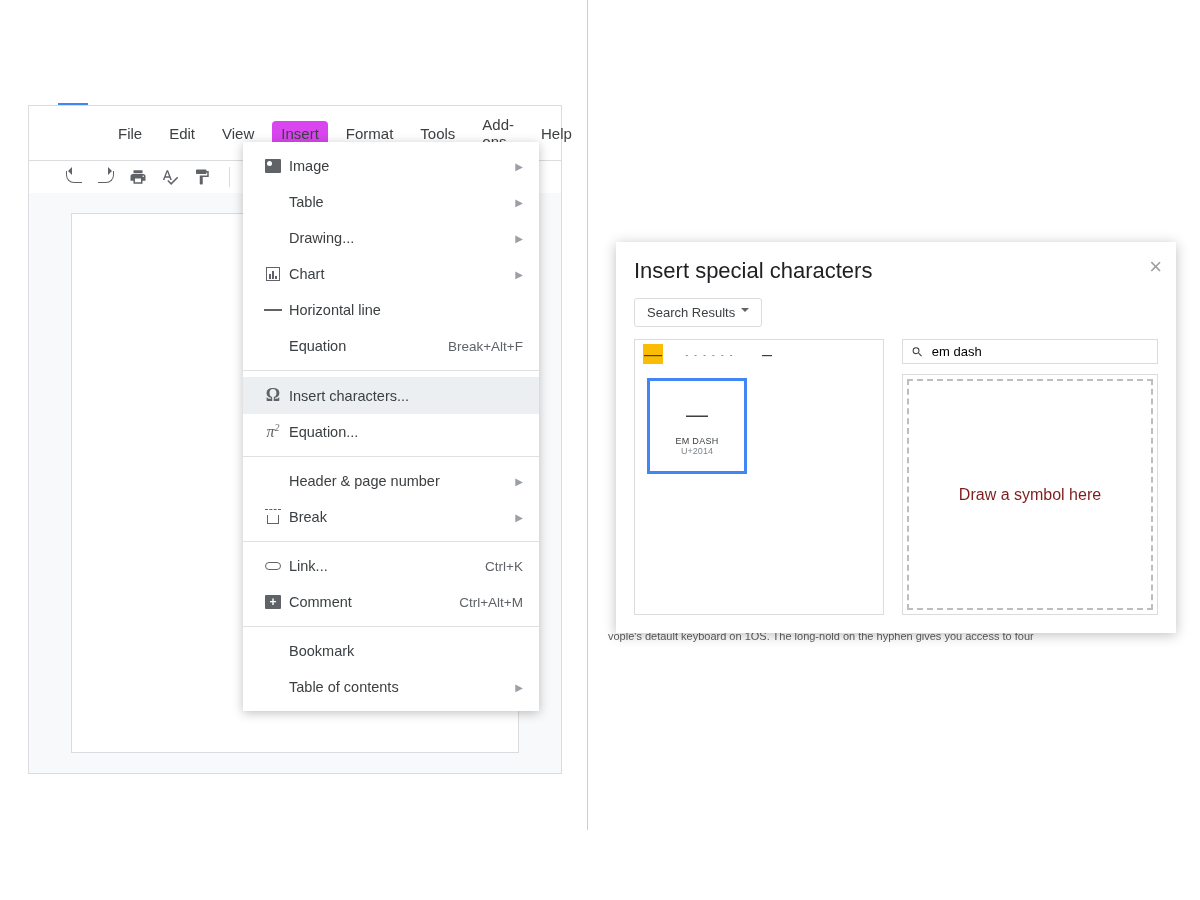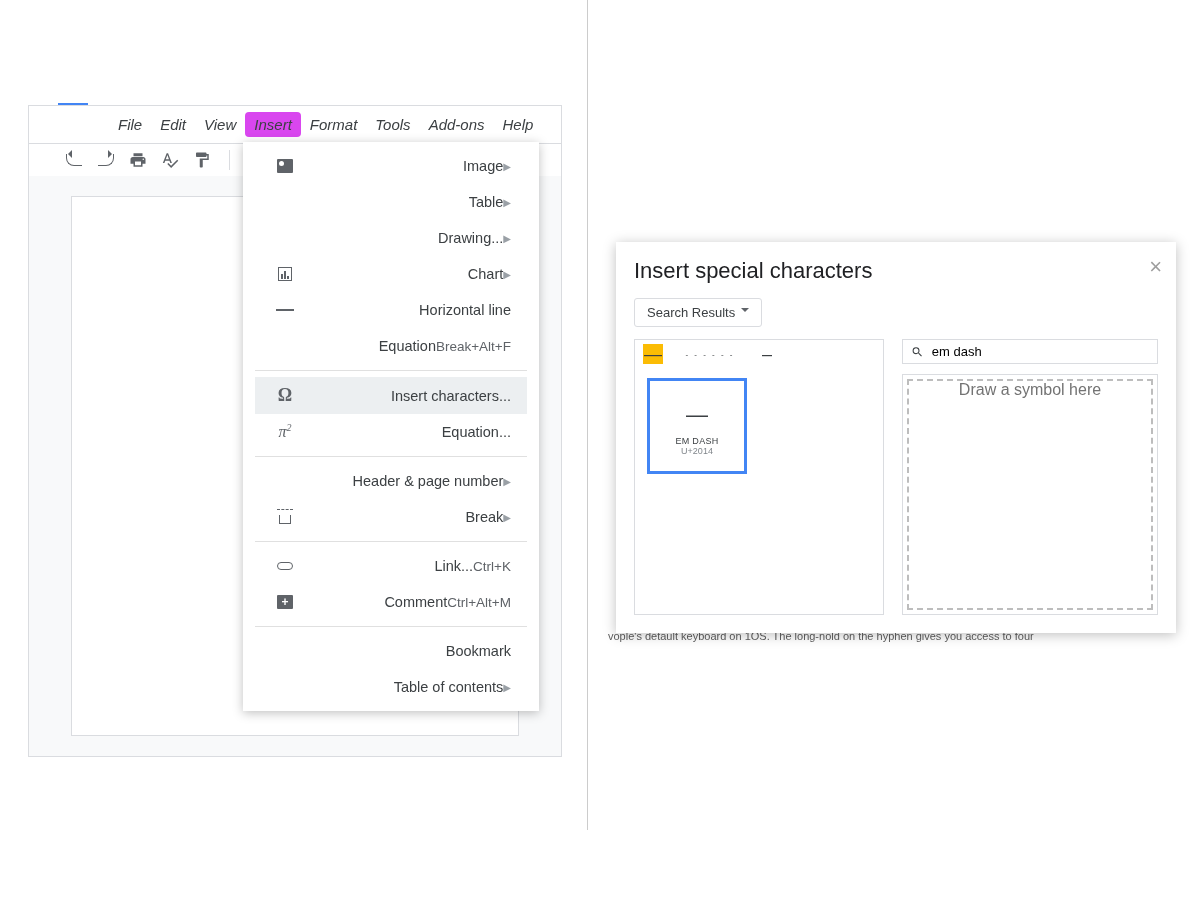--- a/index.html
+++ b/index.html
@@ -49,23 +49,22 @@
     padding: 2px;
   }
   .docs-logo-inner span {
     height: 1.5px;
     background: #4285f4;
   }
   .menubar {
     display: flex;
     align-items: center;
     padding: 6px 8px 6px 80px;
-    gap: 0;
+    gap: 9px;
     font-size: 15px;
-    font-style: italic;
   }
   .menubar-item {
     padding: 4px 9px;
     border-radius: 4px;
     cursor: pointer;
   }
   .menubar-item.active {
     background: #d946ef;
   }
   .toolbar {
@@ -103,23 +102,22 @@
     border: 1px solid #dadce0;
   }
   
   .dropdown {
     position: absolute;
     left: 243px;
     top: 142px;
     width: 296px;
     background: #fff;
     box-shadow: 0 2px 10px rgba(0,0,0,0.25);
-    padding: 6px 12px;
+    padding: 6px 0;
     font-size: 14.5px;
-    text-align: right;
   }
   .dropdown-item {
     display: flex;
     align-items: center;
     padding: 8px 16px 8px 14px;
     min-height: 36px;
     cursor: pointer;
     position: relative;
   }
   .dropdown-item.hover {
@@ -274,22 +272,23 @@
     padding: 4px;
     display: flex;
     align-items: center;
     justify-content: center;
   }
   .draw-area {
     width: 100%;
     height: 100%;
     border: 2px dashed #bdbdbd;
     display: flex;
-    justify-content: center;
-    color: #737373;
+    align-items: center;
+    justify-content: center;
+    color: #7f1d1d;
     font-size: 16px;
   }
   .bg-text-fragment {
     position:absolute;
     font-size:11px;
     color:#606060;
     white-space:nowrap;
     overflow:hidden;
     left:608px;
   }

